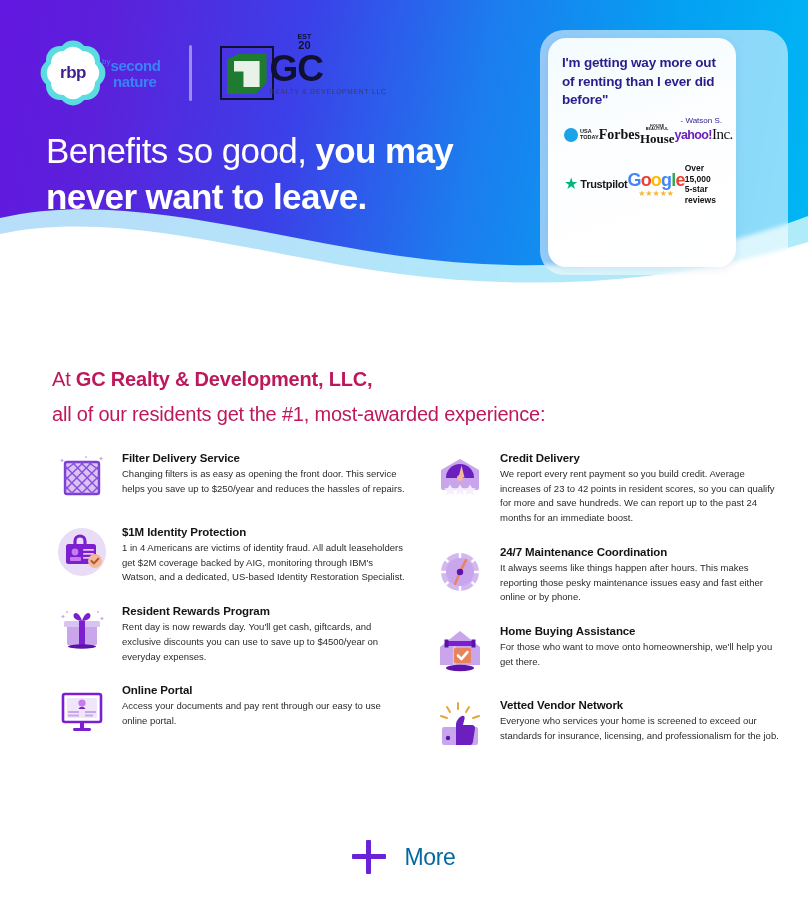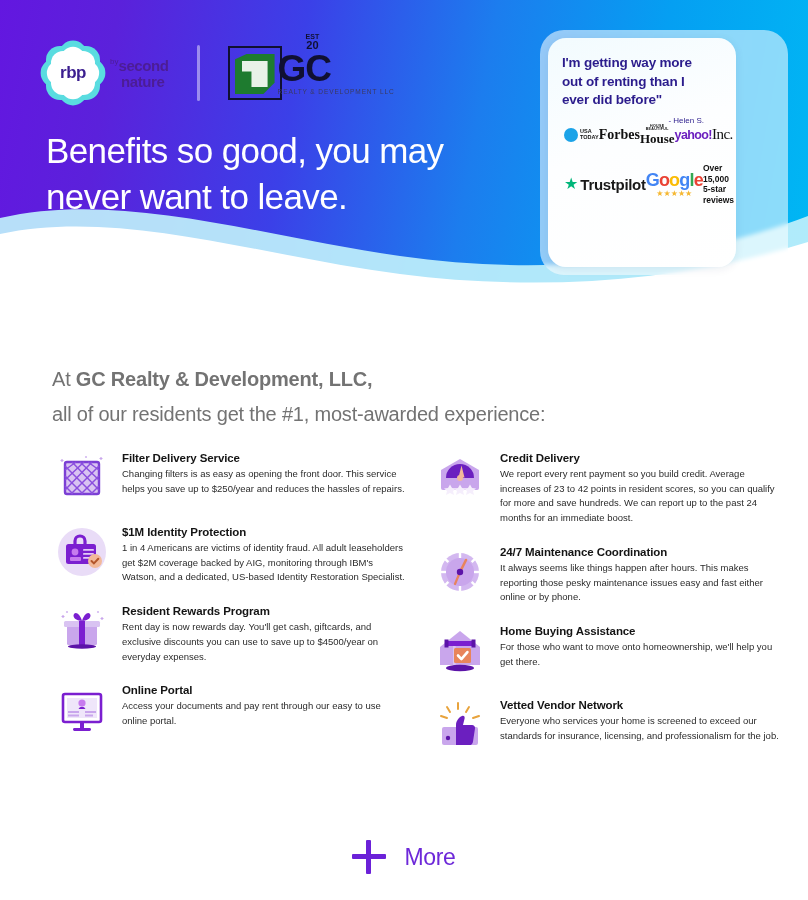--- a/index.html
+++ b/index.html
@@ -34,21 +34,21 @@
   .rbp-star.r45 { transform: rotate(45deg); }
   .rbp-inner {
     position:absolute; left:7px; top:7px; width:44px; height:44px;
     background:#ffffff; border-radius:12px;
   }
   .rbp-inner.r45 { transform: rotate(45deg); }
   .rbp-text {
     position:relative; z-index:3; font-size:17px; font-weight:bold;
     color:#3B1E8F; letter-spacing:-0.5px;
   }
-  .by-second-nature { margin-left: 8px; color:#4c1d95; line-height:1.0; }
+  .by-second-nature { margin-left: 0; color:#3b82f6; line-height:1.0; }
   .bsn-by { font-size:8px; display:inline-block; vertical-align:top; }
   .bsn-main { font-size:15px; font-weight:bold; letter-spacing:-0.4px; display:inline-block;}
   .bsn-l2 { font-size:15px; font-weight:bold; letter-spacing:-0.4px; margin-left:11px; }
 
   .logo-divider { width:3px; height:56px; background:rgba(255,255,255,0.45); margin: 0 28px; border-radius:2px;}
 
   .gc-logo { position:relative; display:flex; align-items:center; }
   .gc-mark {
     position:relative; width:54px; height:54px; border:2px solid #101032; background:transparent;
   }
@@ -69,32 +69,32 @@
     position:absolute; left:28px; top:-18px; font-size:7px; color:#101032;
     font-weight:bold; text-align:center; line-height:1;
   }
   .gc-est .yr { font-size:11px; font-weight:bold; display:block; }
 
   .hero-head {
     position:absolute; left:46px; top:128px; z-index:5;
     color:#ffffff; font-size:35px; line-height:1.3; letter-spacing:-0.6px;
   }
   .hero-head .light { font-weight:normal; }
-  .hero-head .bold { font-weight:normal; }
+  .hero-head .bold { font-weight:bold; }
 
   
   .card-outer {
     position:absolute; left:540px; top:30px; width:248px; height:245px;
     background: rgba(255,255,255,0.55); border-radius:24px; z-index:6;
     backdrop-filter: blur(2px);
   }
   .card {
     position:absolute; left:8px; top:8px; width:188px; height:229px;
     background: linear-gradient(160deg,#F2FBFE 0%, #FDFEFF 45%, #FFFFFF 100%);
-    border-radius:18px; padding:16px 32px 10px 14px;
+    border-radius:18px; padding:16px 14px 10px 14px;
     box-shadow: 0 2px 10px rgba(0,40,90,0.08);
   }
   .quote {
     color:#2B1C8C; font-size:13.5px; font-weight:bold; line-height:1.38; letter-spacing:-0.2px;
   }
   .quote-author { text-align:right; color:#2B1C8C; font-size:8px; margin-top:6px; }
 
   .press-row {
     display:flex; align-items:center; justify-content:space-between;
     padding:0 2px;
@@ -105,31 +105,31 @@
   .forbes { font-family:"Liberation Serif", serif; font-size:14px; font-weight:bold; color:#111; }
   .house { text-align:center; }
   .house-top { font-size:3.6px; font-weight:bold; color:#111; letter-spacing:0.3px; line-height:1;}
   .house-main { font-family:"Liberation Serif", serif; font-size:13px; font-weight:bold; color:#111; line-height:1; }
   .yahoo { font-size:12.5px; font-weight:bold; color:#6B1FBF; letter-spacing:-0.6px; }
   .inc { font-family:"Liberation Serif", serif; font-size:15px; font-weight:normal; color:#111; letter-spacing:-0.5px;}
 
   .rating-row { display:flex; align-items:center; justify-content:space-between; margin-top:18px; padding:0 2px; }
   .trustpilot { display:flex; align-items:center; gap:2px;}
   .tp-star { color:#00B67A; font-size:16px; line-height:1;}
-  .tp-txt { font-size:15px; font-weight:bold; color:#191919; letter-spacing:-0.3px;}
+  .tp-txt { font-size:11px; font-weight:bold; color:#191919; letter-spacing:-0.3px;}
   .google-wrap { text-align:center; }
   .google { font-size:18px; font-weight:bold; letter-spacing:-0.8px; line-height:1; }
   .g-b{color:#4285F4;} .g-r{color:#EA4335;} .g-y{color:#FBBC05;} .g-g{color:#34A853;}
   .g-stars { color:#F5B731; font-size:8px; letter-spacing:0px; line-height:1; margin-top:1px;}
   .over-rev { font-size:8.5px; font-weight:bold; color:#111; line-height:1.25; text-align:left;}
 
   
   .headline {
     position:absolute; left:52px; top:362px; width:700px;
-    color:#737373; font-size:20px; line-height:1.75; letter-spacing:-0.2px;
+    color:#be185d; font-size:20px; line-height:1.75; letter-spacing:-0.2px;
   }
   .headline .b { font-weight:bold; }
 
   .cols { position:absolute; left:54px; top:450px; width:730px; display:flex; gap:26px; }
   .col { width: 352px; }
   .benefit { display:flex; gap:12px; margin-bottom: 18px; }
   .benefit-icon { width:56px; min-width:56px; height:56px; position:relative; }
   .benefit-text { padding-top:2px; }
   .b-title { font-size:11.5px; font-weight:bold; color:#141414; letter-spacing:-0.1px; margin-bottom:3px; }
   .b-desc { font-size:9.5px; color:#2B2B2B; line-height:1.55; }
@@ -143,21 +143,21 @@
     display:flex; align-items:center; justify-content:center; gap:18px;
   }
   .plus {
     width:34px; height:34px; position:relative;
   }
   .plus:before, .plus:after {
     content:""; position:absolute; background:#6B21D8; border-radius:1px;
   }
   .plus:before { left:14px; top:0; width:5px; height:34px; }
   .plus:after  { top:14px; left:0; height:5px; width:34px; }
-  .more-label { font-size:23px; color:#6d28d9; letter-spacing:-0.3px; }
+  .more-label { font-size:23px; color:#0369a1; letter-spacing:-0.3px; }
 </style>
 </head>
 <body>
 
 <div class="page">
 
   <div class="hero">
     <div class="hero-bg"></div>
 
     <svg class="hero-wave-svg" viewBox="0 0 808 140" preserveAspectRatio="none">
@@ -201,21 +201,21 @@
     <div class="hero-head">
       <div>
         <span class="light">Benefits so good, </span><span class="bold">you may</span>
       </div>
       <div class="bold">never want to leave.</div>
     </div>
 
     <div class="card-outer">
       <div class="card">
         <div class="quote">I'm getting way more out of renting than I ever did before"</div>
-        <div class="quote-author">- Helen S.</div>
+        <div class="quote-author">- Watson S.</div>
 
         <div class="press-row">
           <div class="usa-today">
             <div class="usa-dot"></div>
             <div class="usa-txt">
               <div>USA</div>
               <div>TODAY</div>
             </div>
           </div>
           <div class="forbes">Forbes</div>

